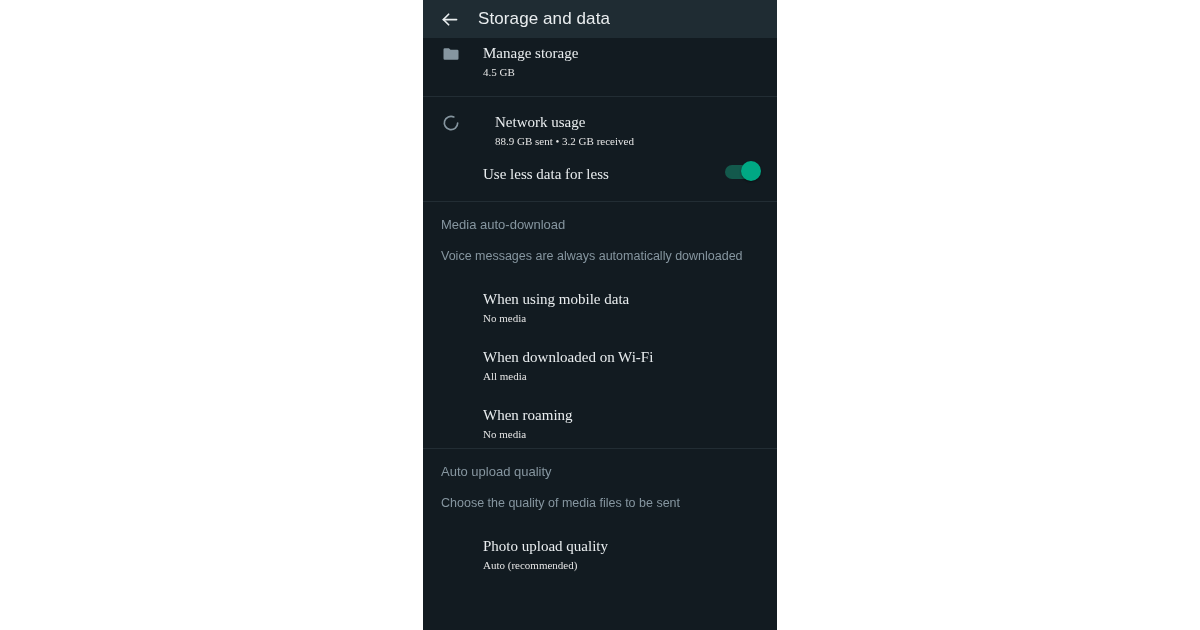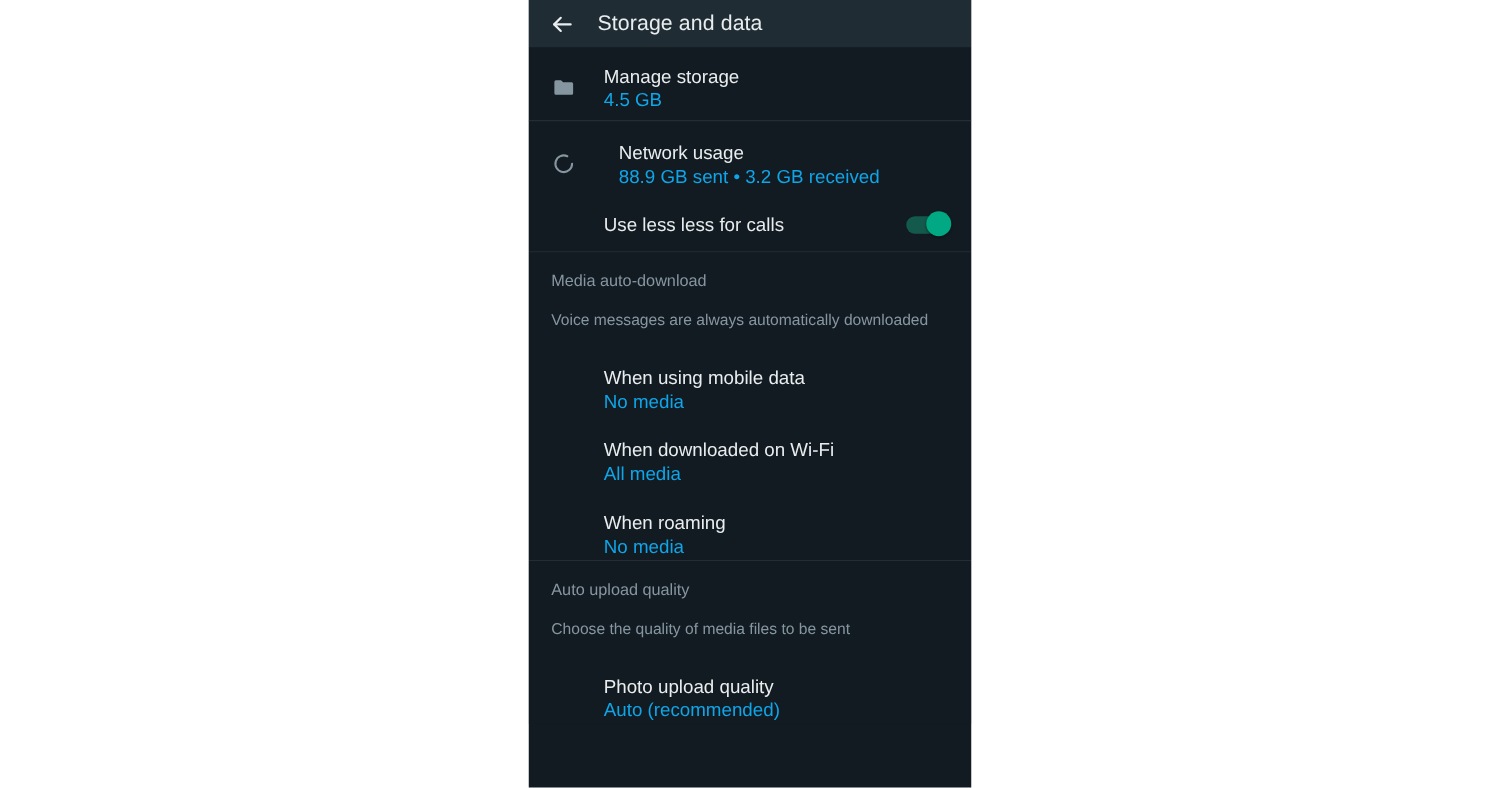--- a/index.html
+++ b/index.html
@@ -57,24 +57,25 @@
   }
   
   .section { background: #121b21; }
   .divider {
     height: 1px;
     background: #222d34;
     width: 100%;
   }
   .row {
     display: flex;
-    align-items: center;
+    align-items: flex-start;
     min-height: 52px;
     padding: 16px 18px 0 18px;
     box-sizing: border-box;
+    font-family: Liberation Serif, serif;
   }
   .row-icon {
     width: 42px;
     flex: 0 0 42px;
     display: flex;
     align-items: center;
     justify-content: flex-start;
   }
   .row-body {
     flex: 1 1 auto;
@@ -83,22 +84,22 @@
     flex-direction: column;
     justify-content: center;
   }
   .row-title {
     color: #e9edef;
     font-size: 15px;
     line-height: 19px;
     white-space: nowrap;
   }
   .row-sub {
-    color: #0ea5e9;
-    font-size: 15px;
+    color: #e5e5e5;
+    font-size: 11px;
     line-height: 17px;
     margin-top: 1px;
     white-space: nowrap;
   }
   .row-trailing {
     flex: 0 0 auto;
     display: flex;
     align-items: center;
     padding-left: 12px;
   }
@@ -196,21 +197,21 @@
         </div>
         <div class="row-body">
           <div class="row-title">Network usage</div>
           <div class="row-sub">88.9 GB sent • 3.2 GB received</div>
         </div>
       </div>
 
       <div class="row toggle-row">
         <div class="row-icon"></div>
         <div class="row-body">
-          <div class="row-title">Use less less for calls</div>
+          <div class="row-title">Use less data for less</div>
         </div>
         <div class="row-trailing">
           <div class="switch">
             <div class="knob"></div>
           </div>
         </div>
       </div>
 
     </div>
 

